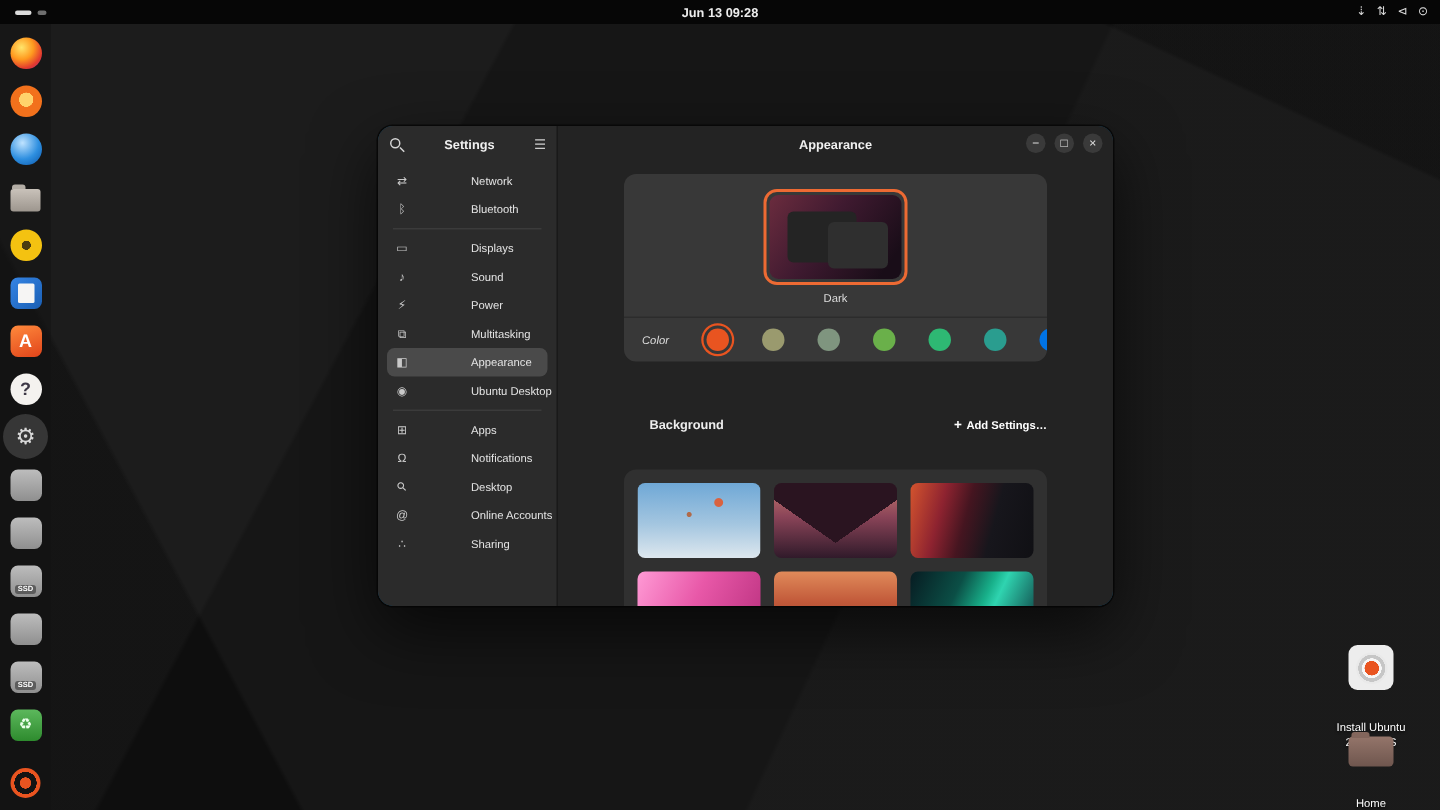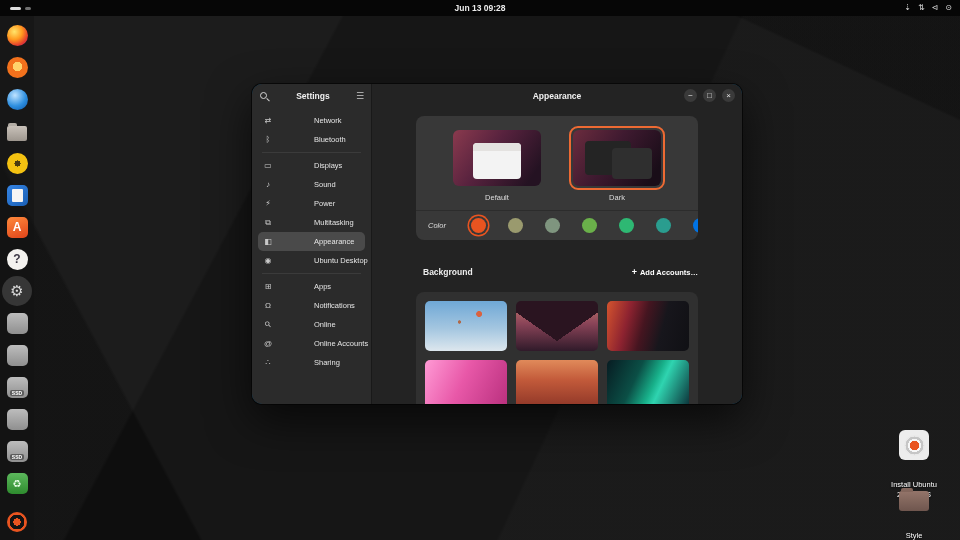--- a/index.html
+++ b/index.html
@@ -199,21 +199,21 @@
 </div>
 
 <div class="desk-icon installer">
   <div class="inst">
       <div class="cd"></div>
     </div>
   <div class="dlabel">Install Ubuntu 24.04 LTS</div>
 </div>
 <div class="desk-icon home">
   <div class="fold"></div>
-  <div class="dlabel">Style</div>
+  <div class="dlabel">Home</div>
 </div>
 
 <div class="win">
 
   <div class="sidebar">
     <div class="side-head">
       <span class="i-search"></span>
       <span class="side-title">Settings</span>
       <span class="i-menu">☰</span>
     </div>
@@ -255,21 +255,21 @@
       <div class="srow">
           <span class="sic">⊞</span>
           <span class="slabel">Apps</span>
         </div>
       <div class="srow">
           <span class="sic">Ω</span>
           <span class="slabel">Notifications</span>
         </div>
       <div class="srow">
           <span class="sic rot45">⚲</span>
-          <span class="slabel">Online</span>
+          <span class="slabel">Desktop</span>
         </div>
       <div class="srow">
           <span class="sic">@</span>
           <span class="slabel">Online Accounts</span>
         </div>
       <div class="srow">
           <span class="sic">∴</span>
           <span class="slabel">Sharing</span>
         </div>
     </div>
@@ -282,28 +282,20 @@
         <span class="wbtn">−</span>
         <span class="wbtn">□</span>
         <span class="wbtn">×</span>
       </div>
     </div>
 
     <div class="content">
 
       <div class="panel-style">
         <div class="cards">
-          <div class="card">
-            <span class="frame">
-              <span class="preview" style="display:block">
-                <span class="mini-win" style="display:block"></span>
-              </span>
-            </span>
-            <div class="card-label">Default</div>
-          </div>
           <div class="card">
             <span class="frame selected">
               <span class="preview dark" style="display:block">
                 <span class="dw1" style="display:block"></span>
                 <span class="dw2" style="display:block"></span>
               </span>
             </span>
             <div class="card-label">Dark</div>
           </div>
         </div>
@@ -317,24 +309,24 @@
           <span class="swatch" style="background: rgb(46, 184, 115);"></span>
           <span class="swatch" style="background: rgb(42, 157, 143);"></span>
           <span class="swatch" style="background: rgb(0, 115, 229);"></span>
           <span class="swatch" style="background: rgb(119, 100, 216);"></span>
           <span class="swatch" style="background: rgb(179, 76, 179);"></span>
           <span class="swatch" style="background: rgb(218, 52, 80);"></span>
         </div>
       </div>
 
       <div class="bg-header">
-        <div class="section-h" style="margin:7px">Background</div>
+        <div class="section-h" style="margin:17px">Background</div>
         <div class="add-pic">
           <span class="plus">+</span>
-          <span>Add Accounts…</span>
+          <span>Add Settings…</span>
         </div>
       </div>
 
       <div class="panel-bg">
         <div class="wgrid">
           <div class="thumb w0"></div>
           <div class="thumb w1"></div>
           <div class="thumb w2"></div>
           <div class="thumb w3"></div>
           <div class="thumb w4"></div>

